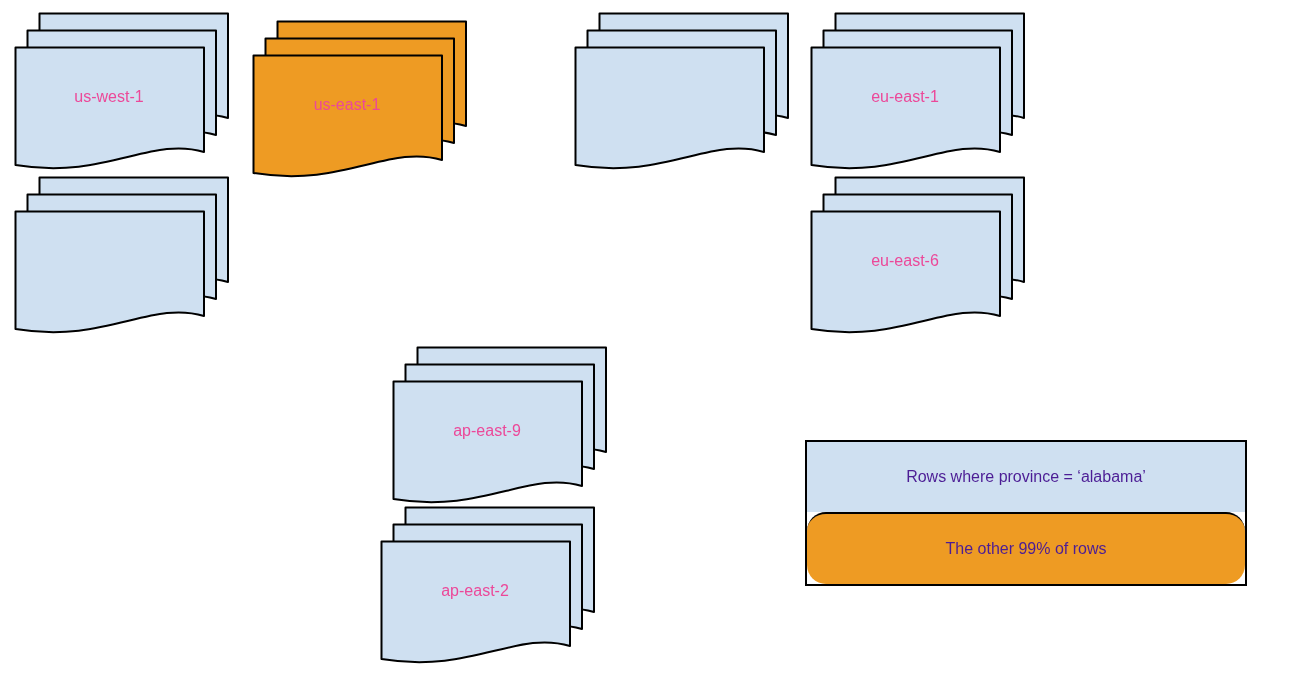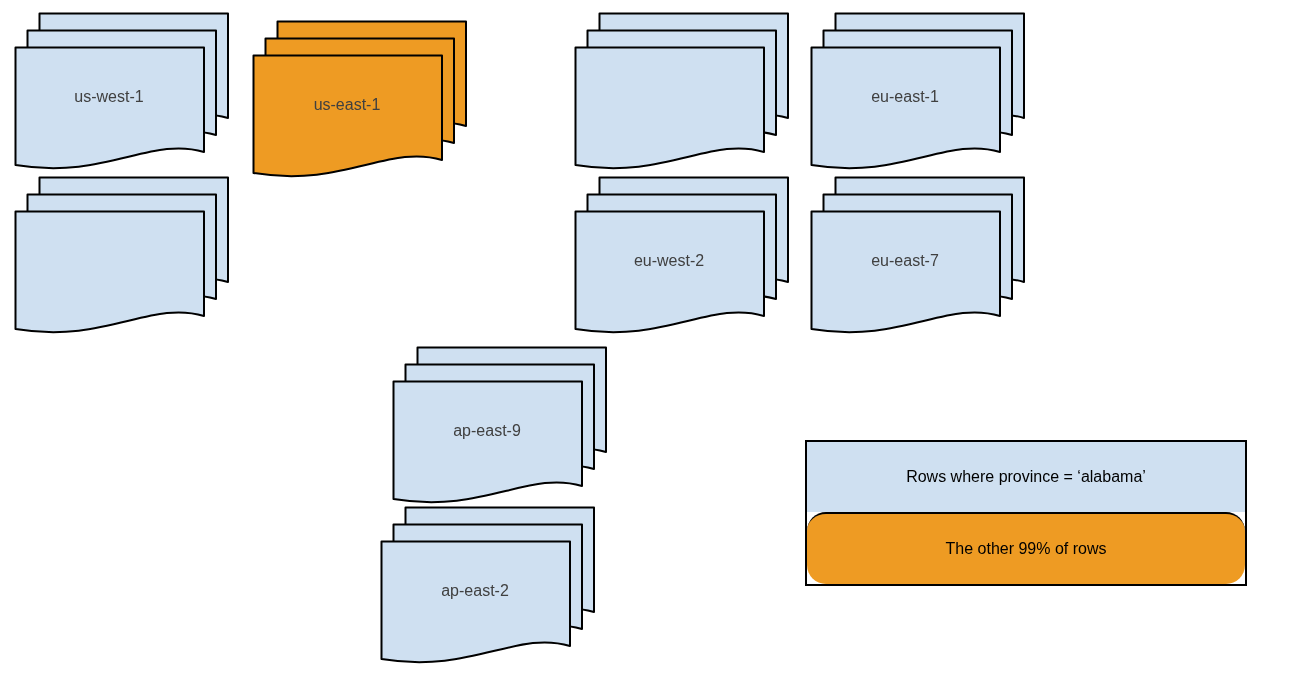--- a/index.html
+++ b/index.html
@@ -41,40 +41,40 @@
   .stack .label {
     position: absolute;
     left: 0;
     top: 34px;
     width: 190px;
     height: 102px;
     display: flex;
     align-items: center;
     justify-content: center;
     font-size: 16px;
-    color: #404040;
+    color: #ec4899;
     pointer-events: none;
   }
 
   
   .legend {
     position: absolute;
     left: 805px;
     top: 440px;
     width: 438px;
     border: 2px solid #000;
     background: #fff;
   }
   .legend-row {
     height: 70px;
     display: flex;
     align-items: center;
     justify-content: center;
     font-size: 16px;
-    color: #000000;
+    color: #4c1d95;
   }
   .legend-row + .legend-row { border-top: 2px solid #000; }
   .legend-row[data-variant="blue"]   { background: var(--blue, #cfe0f1); }
   .legend-row[data-variant="orange"] { background: var(--orange, #ee9b23); border-radius: 19px; }
 </style>
 </head>
 <body>
 
 <div class="canvas">
 
@@ -141,44 +141,32 @@
       </svg>
     <svg class="doc d2" width="192" height="134">
         <use href="#docshape"></use>
       </svg>
     <svg class="doc d1" width="192" height="134">
         <use href="#docshape"></use>
       </svg>
   </div>
 
 
-  <div class="stack" style="left:574px; top:176px" data-variant="blue">
-    <svg class="doc d3" width="192" height="134">
-        <use href="#docshape"></use>
-      </svg>
-    <svg class="doc d2" width="192" height="134">
-        <use href="#docshape"></use>
-      </svg>
-    <svg class="doc d1" width="192" height="134">
-        <use href="#docshape"></use>
-      </svg>
-    <span class="label">eu-west-2</span>
-  </div>
 
   <div class="stack" style="left:810px; top:176px" data-variant="blue">
     <svg class="doc d3" width="192" height="134">
         <use href="#docshape"></use>
       </svg>
     <svg class="doc d2" width="192" height="134">
         <use href="#docshape"></use>
       </svg>
     <svg class="doc d1" width="192" height="134">
         <use href="#docshape"></use>
       </svg>
-    <span class="label">eu-east-7</span>
+    <span class="label">eu-east-6</span>
   </div>
 
   <div class="stack" style="left:392px; top:346px" data-variant="blue">
     <svg class="doc d3" width="192" height="134">
         <use href="#docshape"></use>
       </svg>
     <svg class="doc d2" width="192" height="134">
         <use href="#docshape"></use>
       </svg>
     <svg class="doc d1" width="192" height="134">

